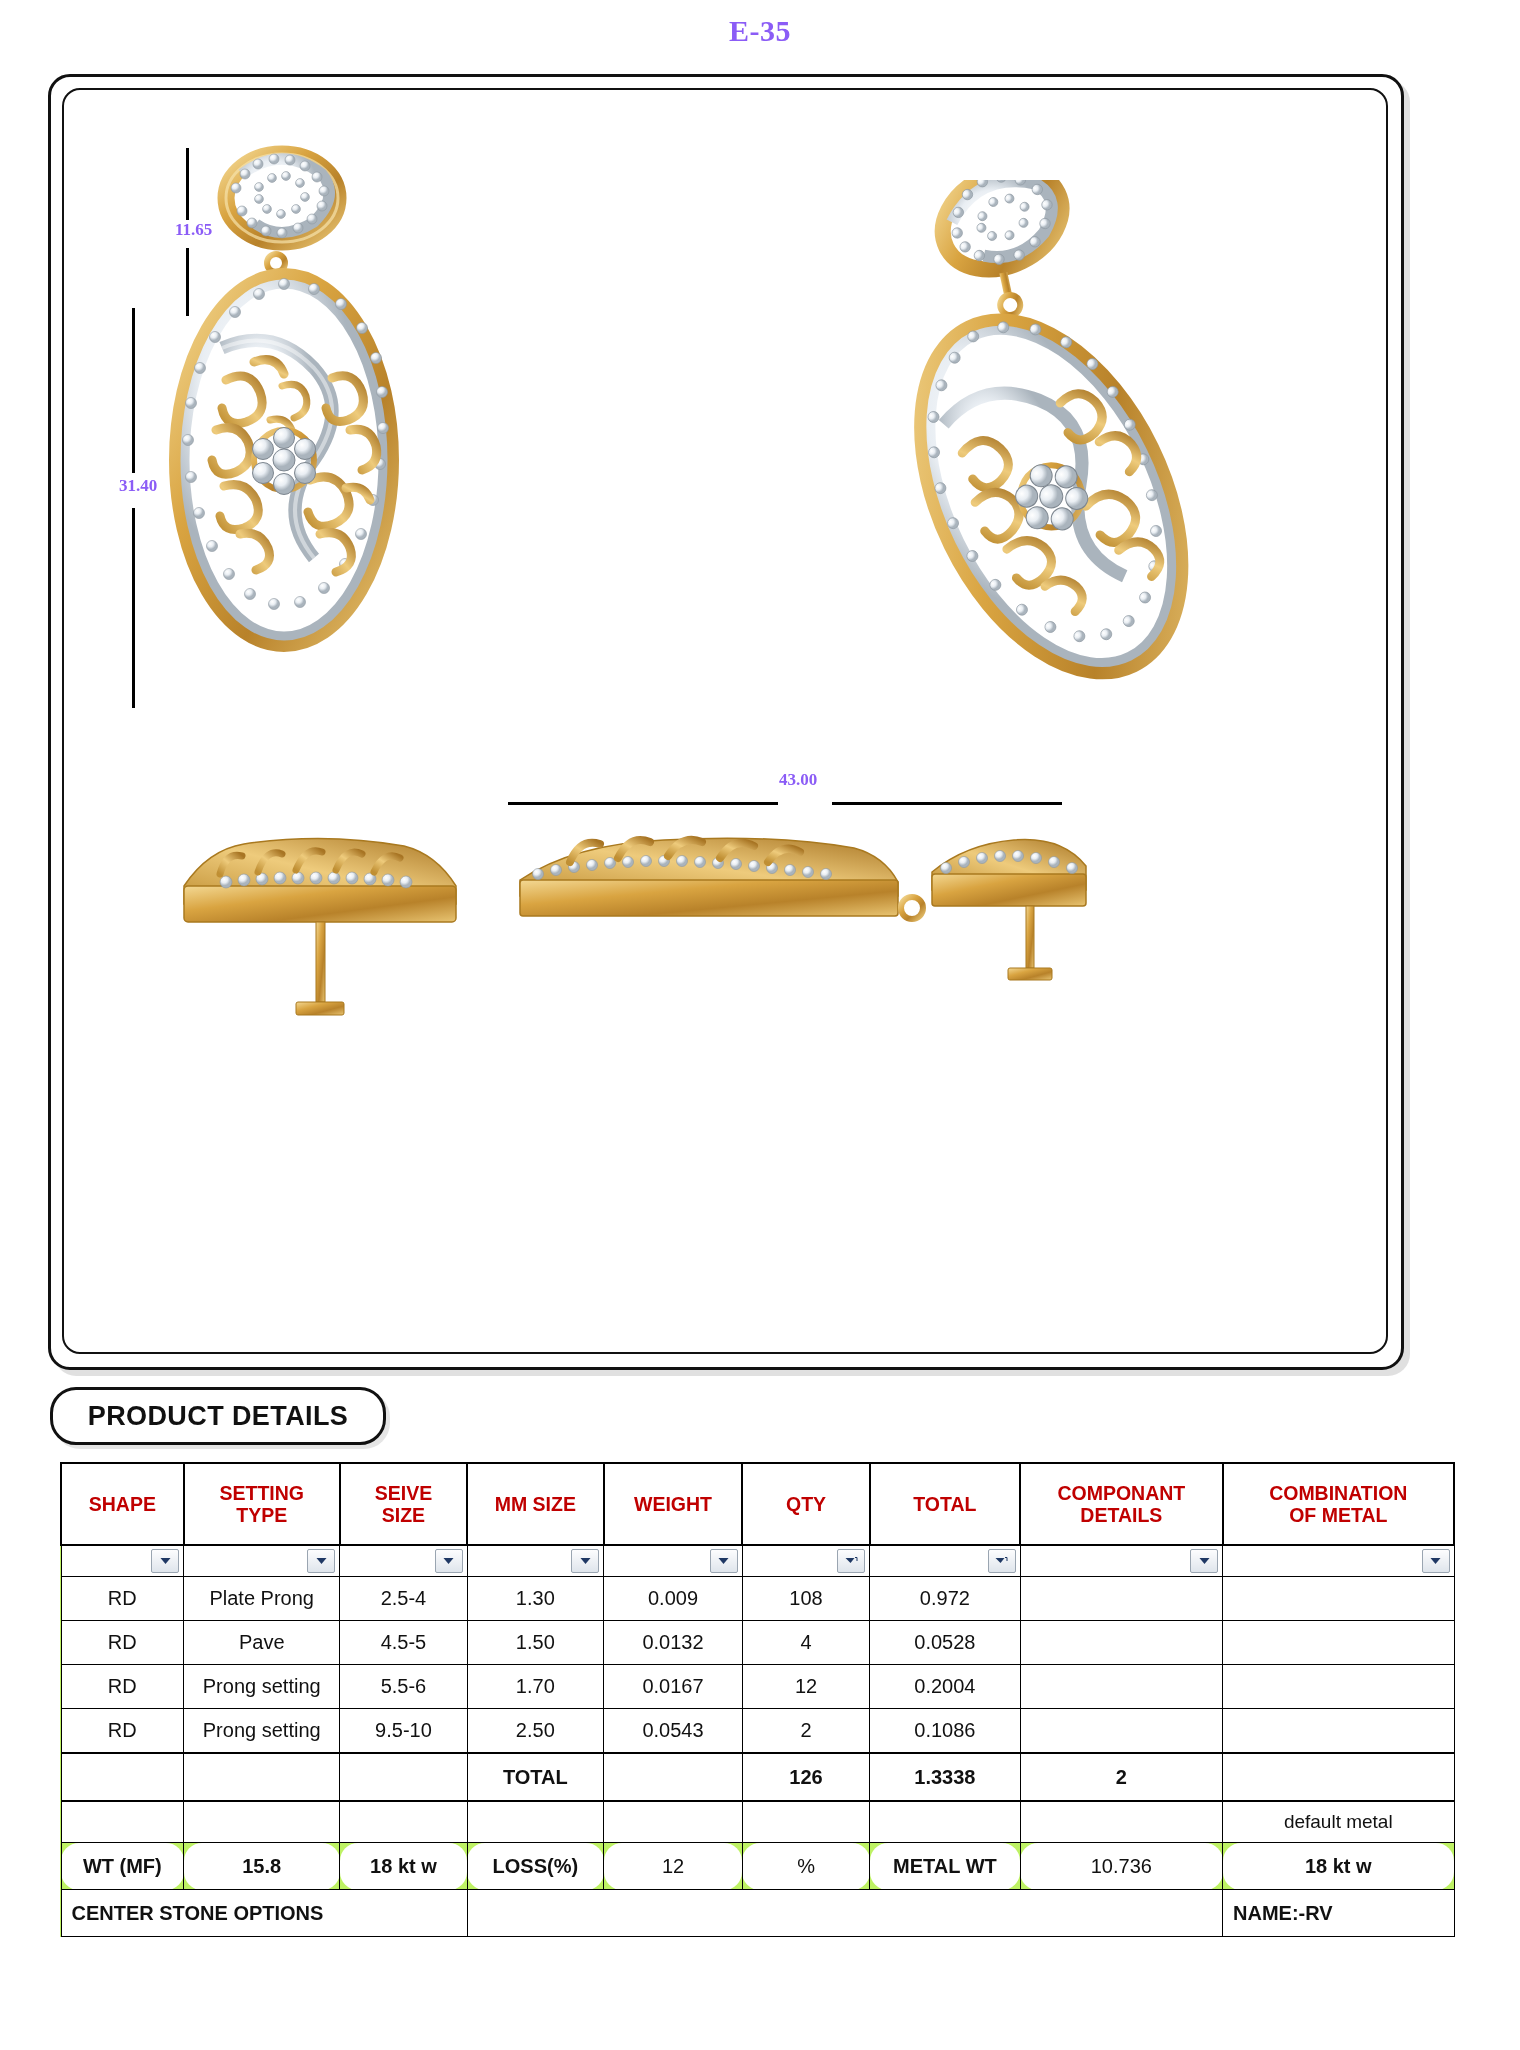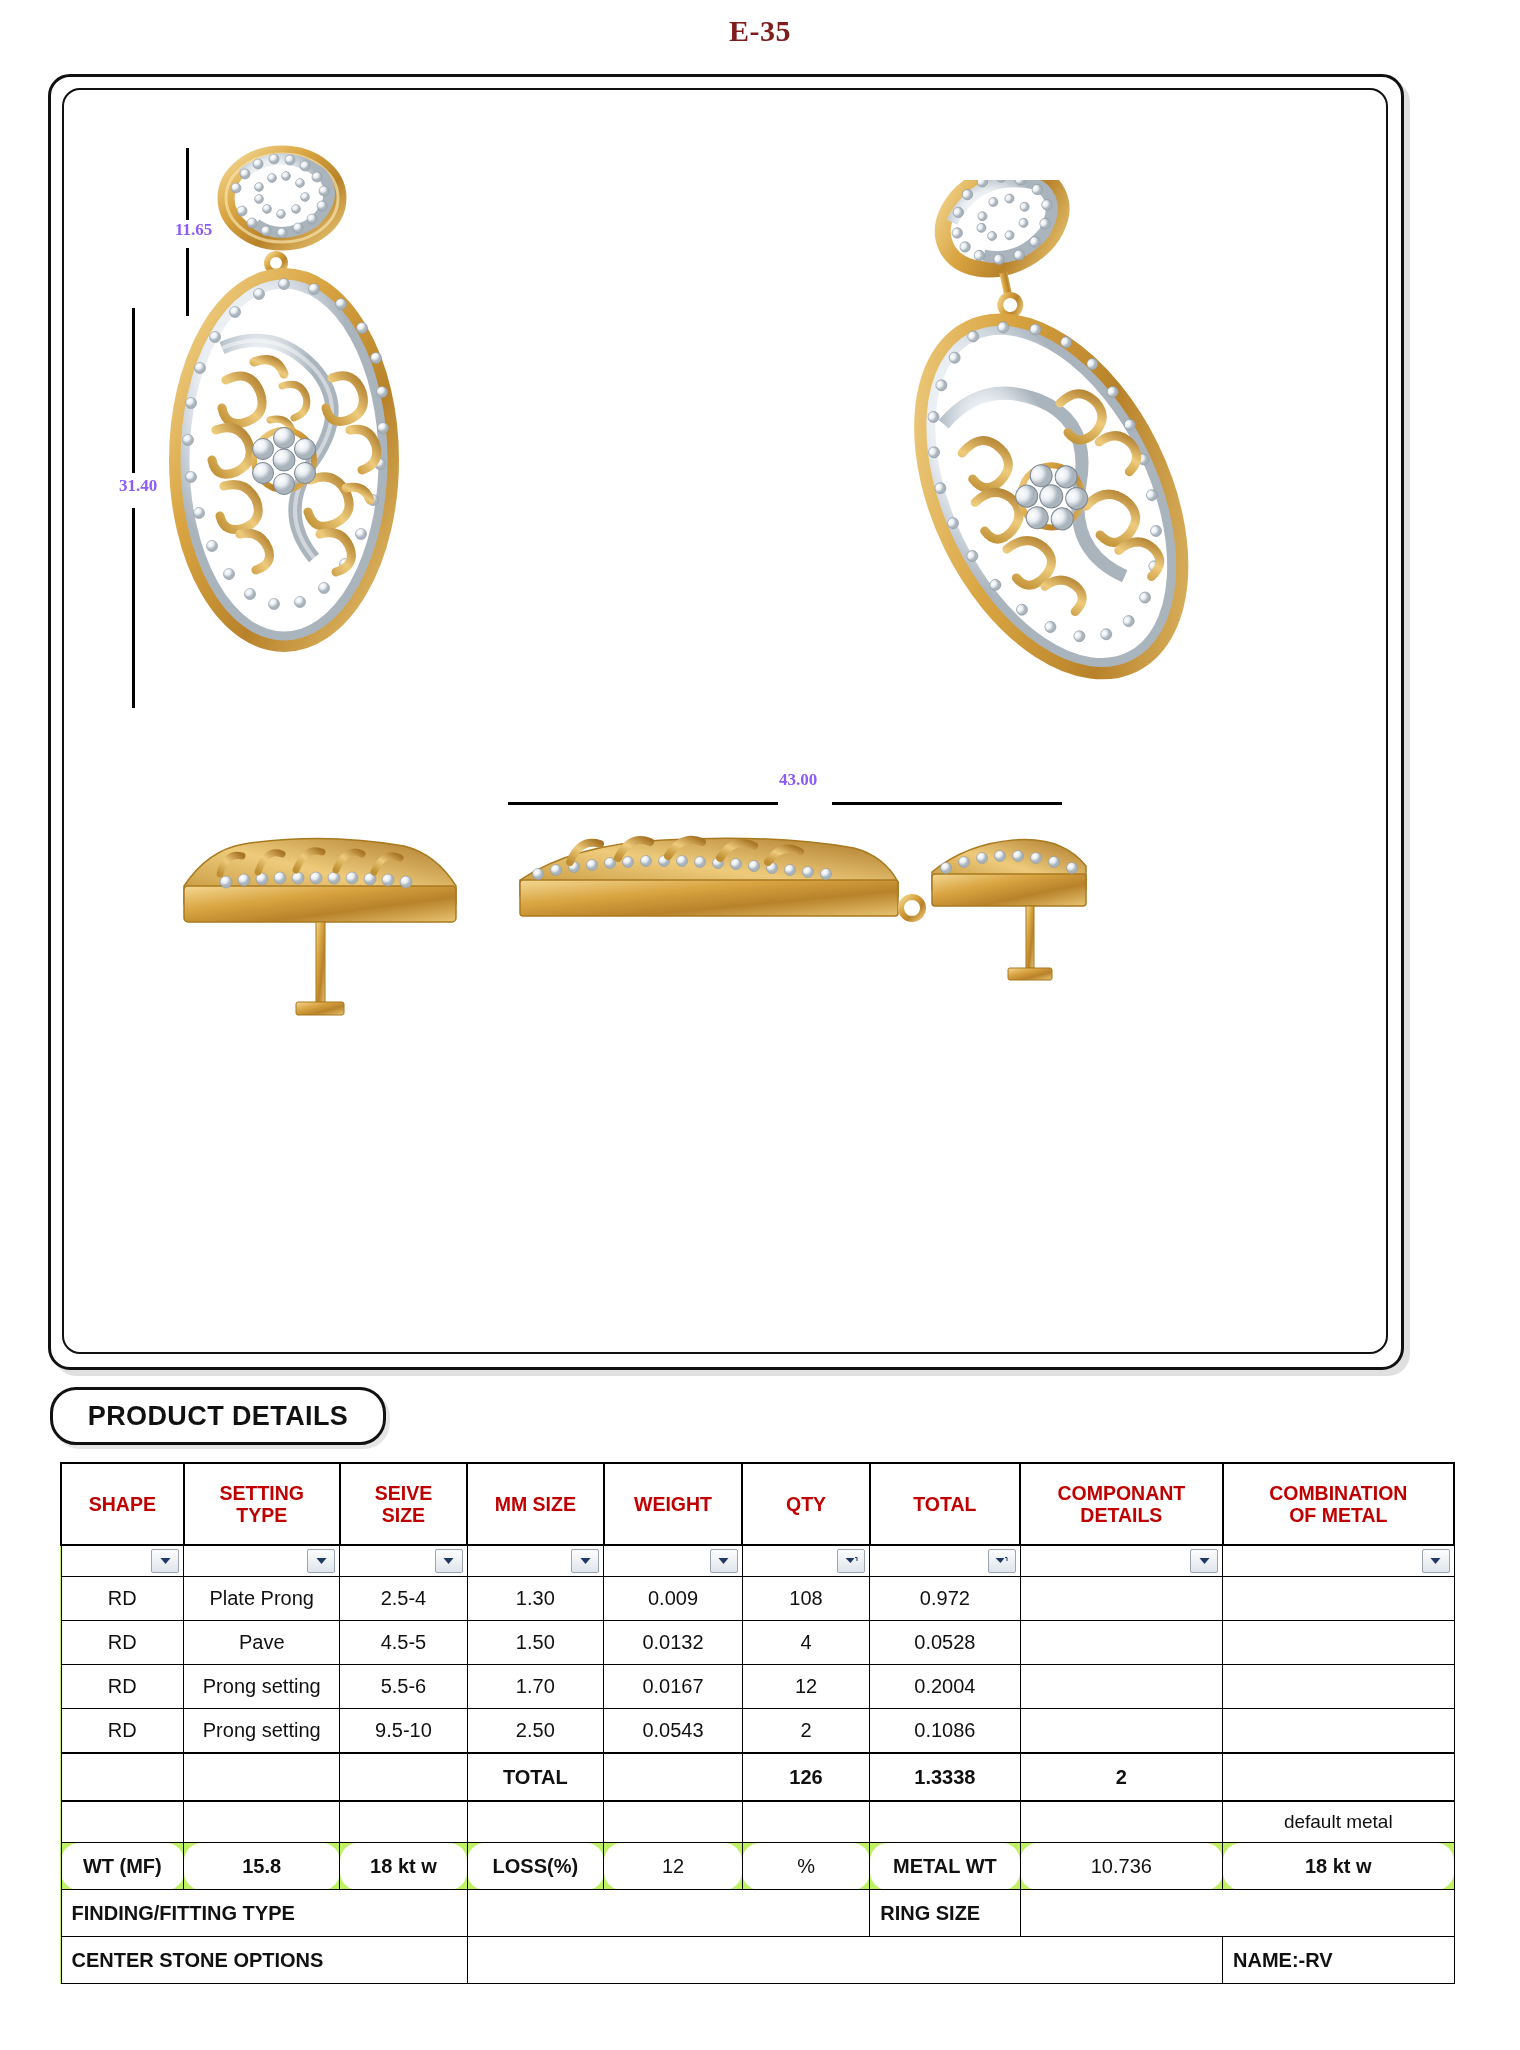--- a/index.html
+++ b/index.html
@@ -3,21 +3,21 @@
 <meta charset="utf-8">
 <style>
   html,body{margin:0;padding:0;background:#fff;}
   body{width:1520px;height:2050px;font-family:"Liberation Sans",sans-serif;position:relative;overflow:hidden;}
 
   .page{position:absolute;inset:0;background:#fff;}
 
   
   .title{
     position:absolute;top:14px;left:0;width:1520px;text-align:center;
-    font-family:"Liberation Serif",serif;font-weight:bold;font-size:30px;color:#7f1d1d;
+    font-family:"Liberation Serif",serif;font-weight:bold;font-size:30px;color:#8b5cf6;
     letter-spacing:.5px;
   }
 
   
   .frame-outer{
     position:absolute;left:48px;top:74px;width:1350px;height:1290px;
     border:3px solid #111;border-radius:22px;background:#fff;
     box-shadow:6px 6px 0 rgba(0,0,0,.12);
   }
   .frame-inner{
@@ -615,26 +615,20 @@
         <td class="bold">15.8</td>
         <td class="bold">18 kt w</td>
         <td class="lbl-strong">LOSS(%)</td>
         <td class="val">12</td>
         <td class="val">%</td>
         <td class="lbl-strong">METAL WT</td>
         <td class="val">10.736</td>
         <td class="bold">18 kt w</td>
       </tr>
 
-      <tr class="lastrow">
-        <td colspan="3">FINDING/FITTING TYPE</td>
-        <td colspan="3"></td>
-        <td style="text-align:left;">RING SIZE</td>
-        <td colspan="2"></td>
-      </tr>
 
       <tr class="lastrow">
         <td colspan="3">CENTER STONE OPTIONS</td>
         <td colspan="5"></td>
         <td class="namecell">NAME:-RV</td>
       </tr>
     </tbody>
       </table>
   </div>
 

